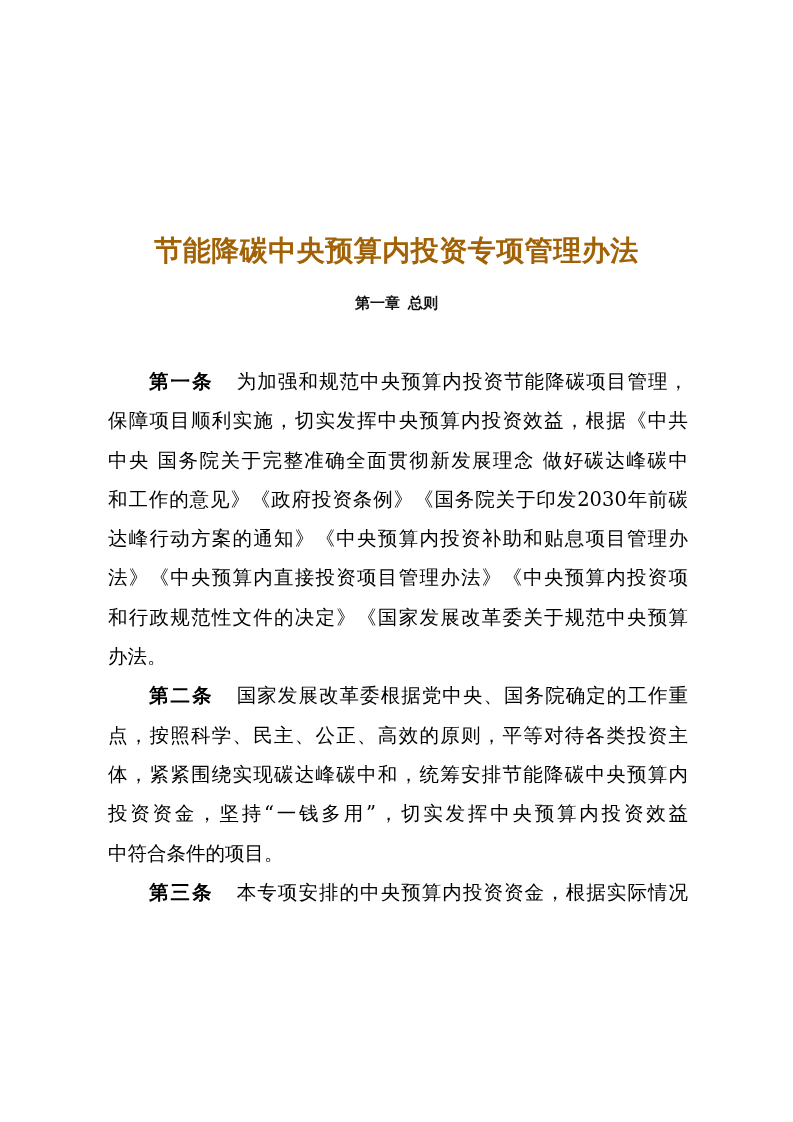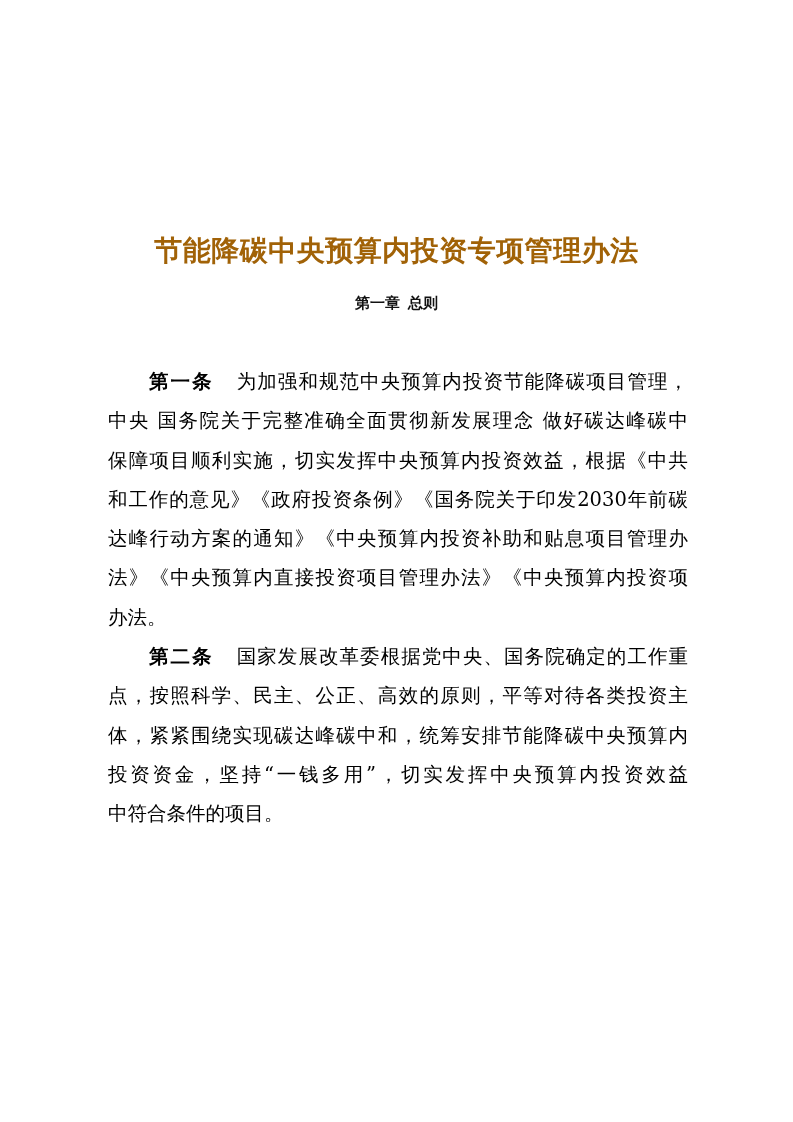--- a/index.html
+++ b/index.html
@@ -85,31 +85,35 @@
   <h1 class="doc-title">节能降碳中央预算内投资专项管理办法</h1>
 
   <div class="chapter-heading">
     <span>第一章</span><span class="gap"></span><span>总则</span>
   </div>
 
   <div class="body-text">
 
     <div class="article">
       <span class="line first"><span class="article-label">第一条</span><span class="article-gap"></span><span>为加强和规范中央预算内投资节能降碳项目管理，</span></span>
+      <span class="line">保障项目顺利实施，切实发挥中央预算内投资效益，根据《中共</span>
       <span class="line">中央 国务院关于完整准确全面贯彻新发展理念 做好碳达峰碳中</span>
-      <span class="line">保障项目顺利实施，切实发挥中央预算内投资效益，根据《中共</span>
       <span class="line">和工作的意见》《政府投资条例》《国务院关于印发2030年前碳</span>
       <span class="line">达峰行动方案的通知》《中央预算内投资补助和贴息项目管理办</span>
       <span class="line">法》《中央预算内直接投资项目管理办法》《中央预算内投资项</span>
+      <span class="line">和行政规范性文件的决定》《国家发展改革委关于规范中央预算</span>
       <span class="line last">办法。</span>
     </div>
 
     <div class="article">
       <span class="line first"><span class="article-label">第二条</span><span class="article-gap"></span><span>国家发展改革委根据党中央、国务院确定的工作重</span></span>
       <span class="line">点，按照科学、民主、公正、高效的原则，平等对待各类投资主</span>
       <span class="line">体，紧紧围绕实现碳达峰碳中和，统筹安排节能降碳中央预算内</span>
       <span class="line">投资资金，坚持“一钱多用”，切实发挥中央预算内投资效益</span>
       <span class="line last">中符合条件的项目。</span>
     </div>
 
+    <div class="article">
+      <span class="line first"><span class="article-label">第三条</span><span class="article-gap"></span><span>本专项安排的中央预算内投资资金，根据实际情况</span></span>
+    </div>
 
   </div>
 </div>
 
 </body></html>

